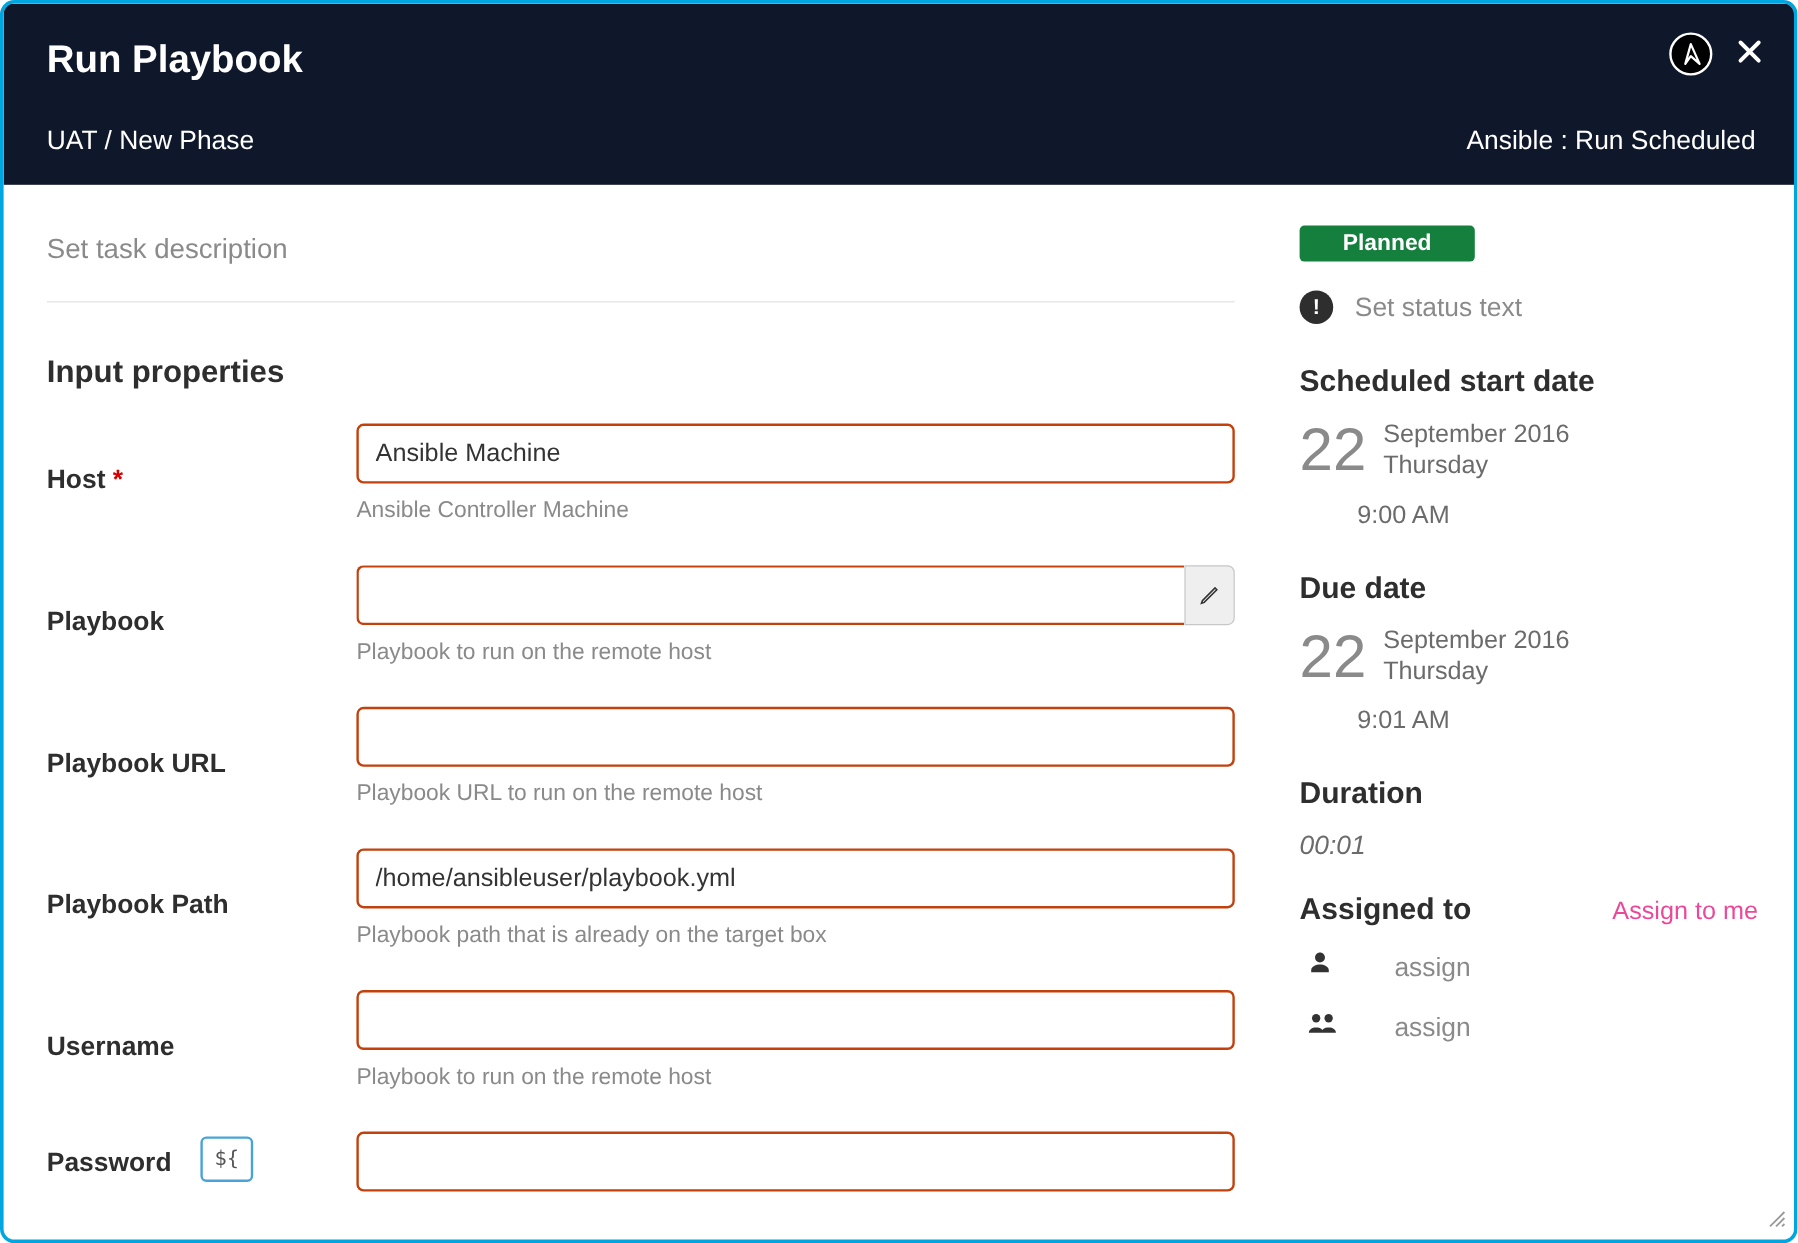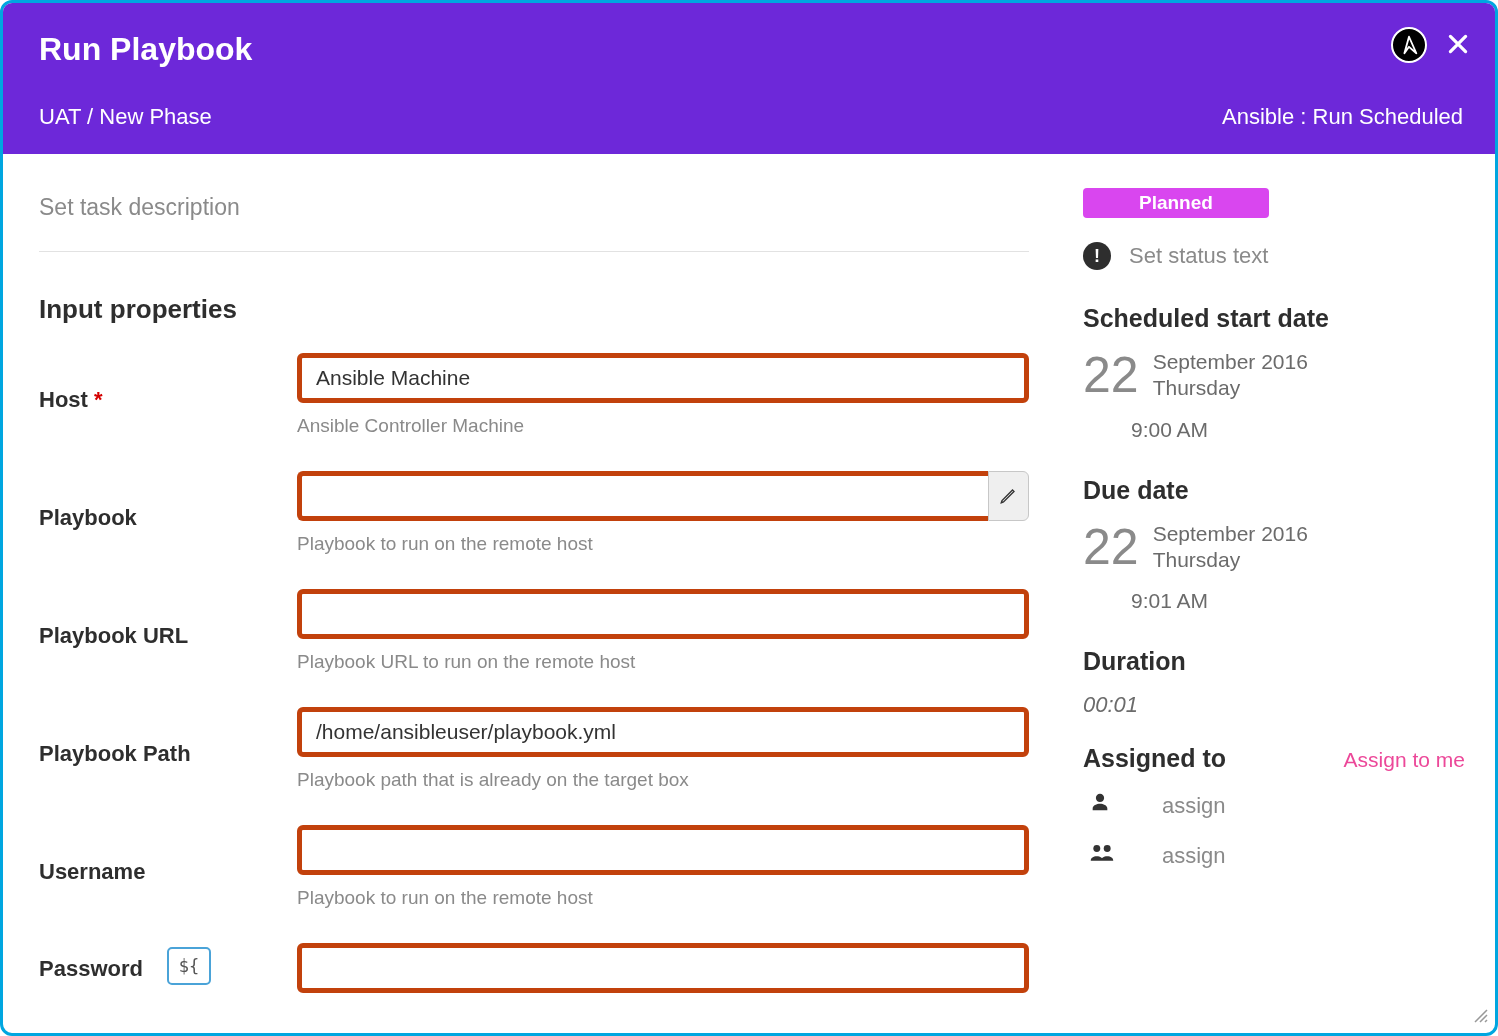--- a/index.html
+++ b/index.html
@@ -15,21 +15,21 @@
     height: 1036px;
     border: 3px solid #00a6e0;
     border-radius: 12px;
     background: #fff;
     display: flex;
     flex-direction: column;
     overflow: hidden;
     position: relative;
   }
   .header {
-    background: #6d28d9;
+    background: #0f172a;
     color: #fff;
     padding: 28px 36px 24px 36px;
     position: relative;
   }
   .header-title {
     font-size: 32px;
     font-weight: 700;
     margin-bottom: 36px;
   }
   .breadcrumb {
@@ -108,21 +108,21 @@
     font-size: 22px;
     font-weight: 700;
     color: #2e2e2e;
     padding-top: 10px;
   }
   .field-label .req { color: #d40000; }
   .field-body { flex: 1; }
   .text-input {
     width: 100%;
     height: 50px;
-    border: 5px solid #c2410c;
+    border: 2px solid #c2410c;
     border-radius: 6px;
     padding: 0 14px;
     font-size: 21px;
     color: #333;
     outline: none;
   }
   .input-with-btn {
     display: flex;
     width: 100%;
   }
@@ -173,25 +173,25 @@
     justify-content: center;
     cursor: pointer;
   }
   .sidebar {
     flex: 0 0 430px;
     padding: 34px 30px 0 18px;
     overflow-y: auto;
   }
   .status-badge {
     display: inline-block;
-    background: #d946ef;
+    background: #15803d;
     color: #fff;
     font-size: 19px;
     font-weight: 700;
-    padding: 4px 56px;
+    padding: 4px 36px;
     border-radius: 4px;
     margin-bottom: 24px;
   }
   .status-text-row {
     display: flex;
     align-items: center;
     gap: 18px;
     margin-bottom: 34px;
   }
   .alert-circle {

